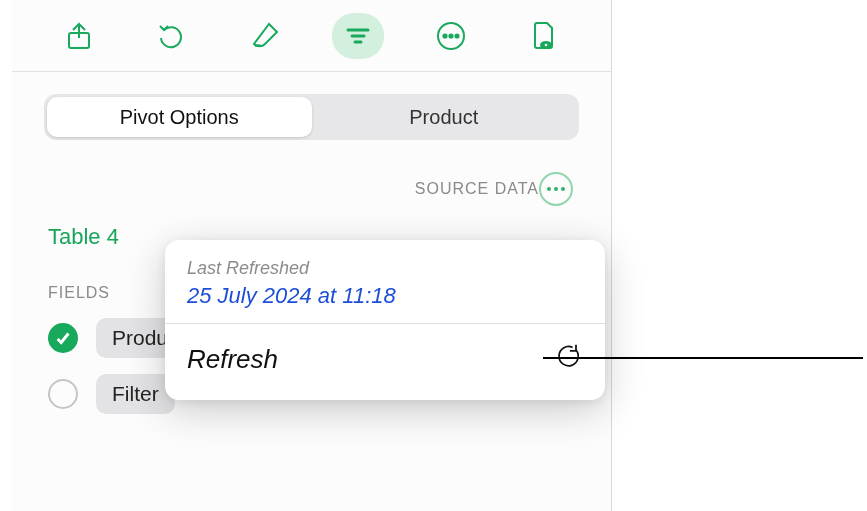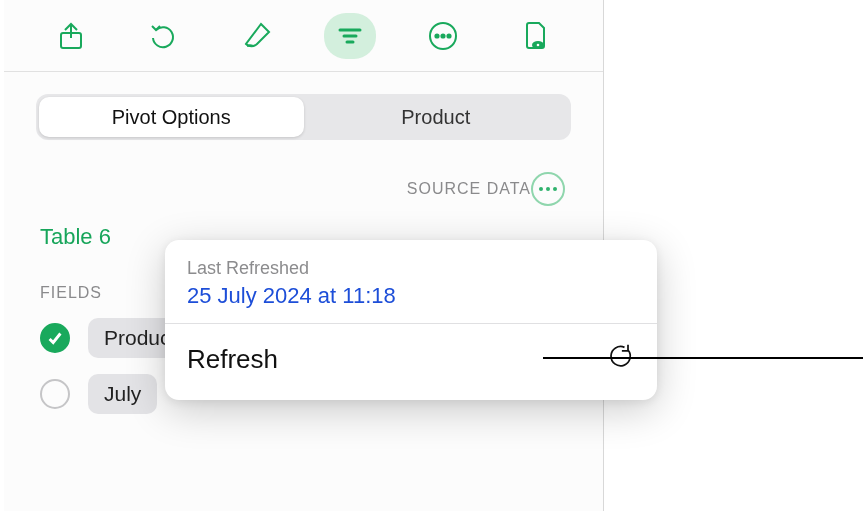--- a/index.html
+++ b/index.html
@@ -5,21 +5,21 @@
   * { box-sizing: border-box; }
   html, body {
     margin: 0; padding: 0;
     width: 867px; height: 511px;
     font-family: -apple-system, "Helvetica Neue", Arial, sans-serif;
     background: #ffffff;
     overflow: hidden;
   }
   .panel {
     position: absolute;
-    left: 4px; top: 0;
+    left: 12px; top: 0;
     width: 600px; height: 511px;
     border-right: 1px solid #d8d8d8;
     background: #fcfcfc;
   }
   
   .toolbar {
     height: 72px;
     display: flex;
     align-items: center;
     justify-content: space-around;
@@ -120,26 +120,27 @@
     padding: 8px 16px;
     font-size: 21px;
     color: #222;
   }
 
   
   .popover {
     position: absolute;
     left: 165px;
     top: 240px;
-    width: 492px;
+    width: 440px;
     height: 160px;
     background: #ffffff;
     border-radius: 14px;
     box-shadow: 0 10px 40px rgba(0,0,0,0.20), 0 2px 10px rgba(0,0,0,0.08);
     overflow: hidden;
+    font-style: italic;
   }
   .pop-top {
     padding: 18px 22px 14px 22px;
     border-bottom: 1px solid #e0e0e2;
   }
   .pop-last {
     font-size: 18px;
     color: #8c8c8e;
     margin-bottom: 4px;
   }
@@ -234,39 +235,39 @@
   <div class="section-head">
     <div class="section-label">SOURCE DATA</div>
     <div class="ellipsis-circle">
       <div class="dots">
           <span></span>
           <span></span>
           <span></span>
         </div>
     </div>
   </div>
-  <div class="source-link">Table 6</div>
+  <div class="source-link">Table 4</div>
 
   <div class="fields-label">FIELDS</div>
 
   <div class="field-row">
     <div class="chk checked">
       <svg viewBox="0 0 20 20">
           <path d="M4 11 l4 4 l8 -10"></path>
         </svg>
     </div>
     <div class="pill">
       <span>Product</span>
     </div>
   </div>
 
   <div class="field-row">
     <div class="chk"></div>
     <div class="pill">
-      <span>July</span>
+      <span>Filter</span>
     </div>
   </div>
 
 </div>
 
 <div class="popover">
   <div class="pop-top">
     <div class="pop-last">Last Refreshed</div>
     <div class="pop-date">25 July 2024  at 11:18</div>
   </div>

